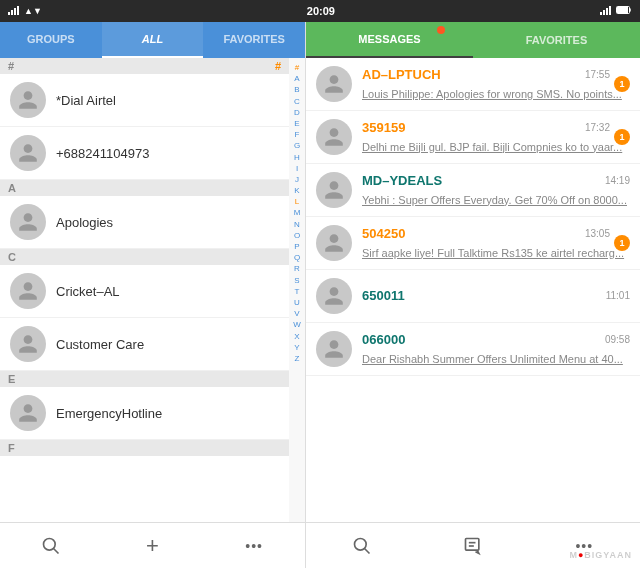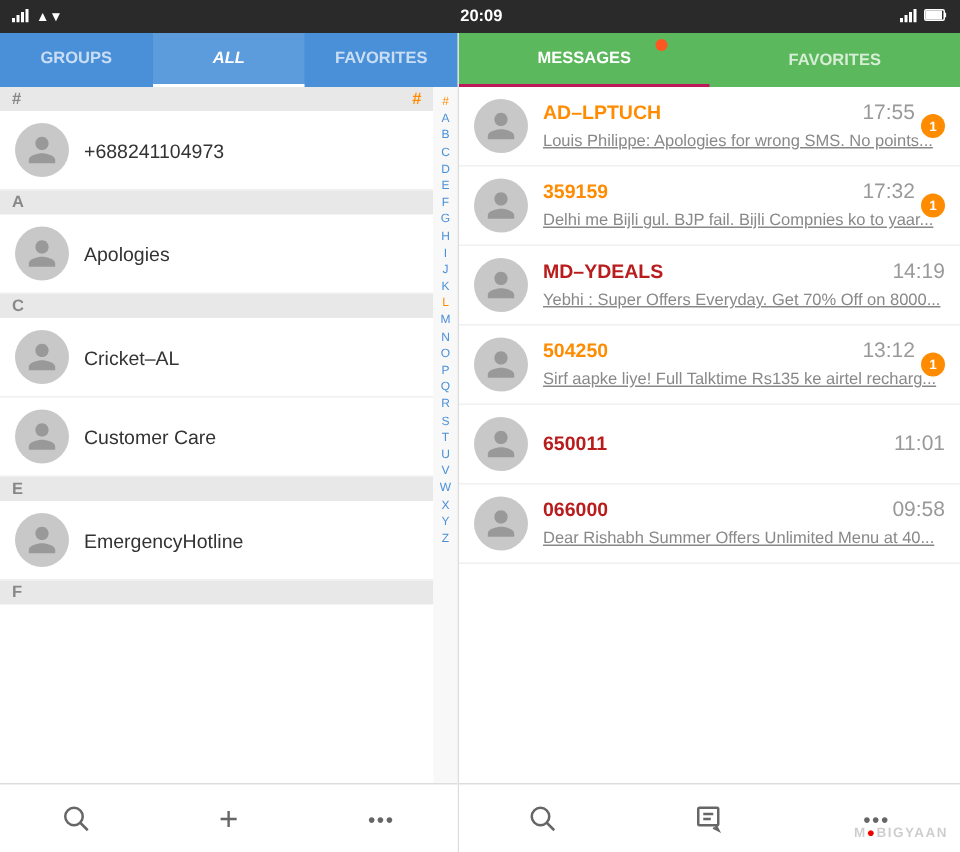--- a/index.html
+++ b/index.html
@@ -180,21 +180,21 @@
       align-items: center;
       justify-content: center;
       font-size: 11px;
       font-weight: bold;
       color: rgba(255,255,255,0.75);
       cursor: pointer;
       position: relative;
     }
     .right-tab-item.active {
       color: #fff;
-      border-bottom: 2px solid #be185d;
+      border-bottom: 2px solid #404040;
     }
     .badge {
       position: absolute;
       top: 4px;
       right: 28px;
       width: 8px;
       height: 8px;
       background: #ff5722;
       border-radius: 50%;
     }
@@ -229,30 +229,30 @@
     }
     .msg-header {
       display: flex;
       justify-content: space-between;
       align-items: center;
       margin-bottom: 2px;
     }
     .msg-sender {
       font-size: 13px;
       font-weight: bold;
-      color: #b91c1c;
+      color: #0f766e;
       white-space: nowrap;
       overflow: hidden;
       text-overflow: ellipsis;
     }
     .msg-sender.highlighted {
       color: #ff8c00;
     }
     .msg-time {
-      font-size: 14px;
+      font-size: 10px;
       color: #999;
       flex-shrink: 0;
       margin-left: 7px;
     }
     .msg-preview {
       font-size: 11px;
       color: #888;
       white-space: nowrap;
       overflow: hidden;
       text-overflow: ellipsis;
@@ -344,20 +344,28 @@
         <div class="section-header" style="display:flex;justify-content:space-between;">
           <span>#</span>
           <span style="color:#ff8c00;">#</span>
         </div>
         <div class="contact-item">
           <div class="avatar">
             <svg viewBox="0 0 24 24">
                 <path d="M12 12c2.7 0 4.8-2.1 4.8-4.8S14.7 2.4 12 2.4 7.2 4.5 7.2 7.2 9.3 12 12 12zm0 2.4c-3.2 0-9.6 1.6-9.6 4.8v2.4h19.2v-2.4c0-3.2-6.4-4.8-9.6-4.8z"></path>
               </svg>
           </div>
+          <span class="contact-name">*Dial  Airtel</span>
+        </div>
+        <div class="contact-item">
+          <div class="avatar">
+            <svg viewBox="0 0 24 24">
+                <path d="M12 12c2.7 0 4.8-2.1 4.8-4.8S14.7 2.4 12 2.4 7.2 4.5 7.2 7.2 9.3 12 12 12zm0 2.4c-3.2 0-9.6 1.6-9.6 4.8v2.4h19.2v-2.4c0-3.2-6.4-4.8-9.6-4.8z"></path>
+              </svg>
+          </div>
           <span class="contact-name">+688241104973</span>
         </div>
 
         <div class="section-header">A</div>
         <div class="contact-item">
           <div class="avatar">
             <svg viewBox="0 0 24 24">
                 <path d="M12 12c2.7 0 4.8-2.1 4.8-4.8S14.7 2.4 12 2.4 7.2 4.5 7.2 7.2 9.3 12 12 12zm0 2.4c-3.2 0-9.6 1.6-9.6 4.8v2.4h19.2v-2.4c0-3.2-6.4-4.8-9.6-4.8z"></path>
               </svg>
           </div>
@@ -501,21 +509,21 @@
 
       <div class="message-item">
         <div class="msg-avatar">
           <svg width="22" height="22" viewBox="0 0 24 24" fill="#999">
               <path d="M12 12c2.7 0 4.8-2.1 4.8-4.8S14.7 2.4 12 2.4 7.2 4.5 7.2 7.2 9.3 12 12 12zm0 2.4c-3.2 0-9.6 1.6-9.6 4.8v2.4h19.2v-2.4c0-3.2-6.4-4.8-9.6-4.8z"></path>
             </svg>
         </div>
         <div class="msg-content">
           <div class="msg-header">
             <span class="msg-sender highlighted">504250</span>
-            <span class="msg-time">13:12</span>
+            <span class="msg-time">13:05</span>
           </div>
           <span class="msg-preview">Sirf aapke liye! Full Talktime Rs135 ke airtel recharg...</span>
         </div>
         <div class="msg-badge">1</div>
       </div>
 
       <div class="message-item">
         <div class="msg-avatar">
           <svg width="22" height="22" viewBox="0 0 24 24" fill="#999">
               <path d="M12 12c2.7 0 4.8-2.1 4.8-4.8S14.7 2.4 12 2.4 7.2 4.5 7.2 7.2 9.3 12 12 12zm0 2.4c-3.2 0-9.6 1.6-9.6 4.8v2.4h19.2v-2.4c0-3.2-6.4-4.8-9.6-4.8z"></path>

